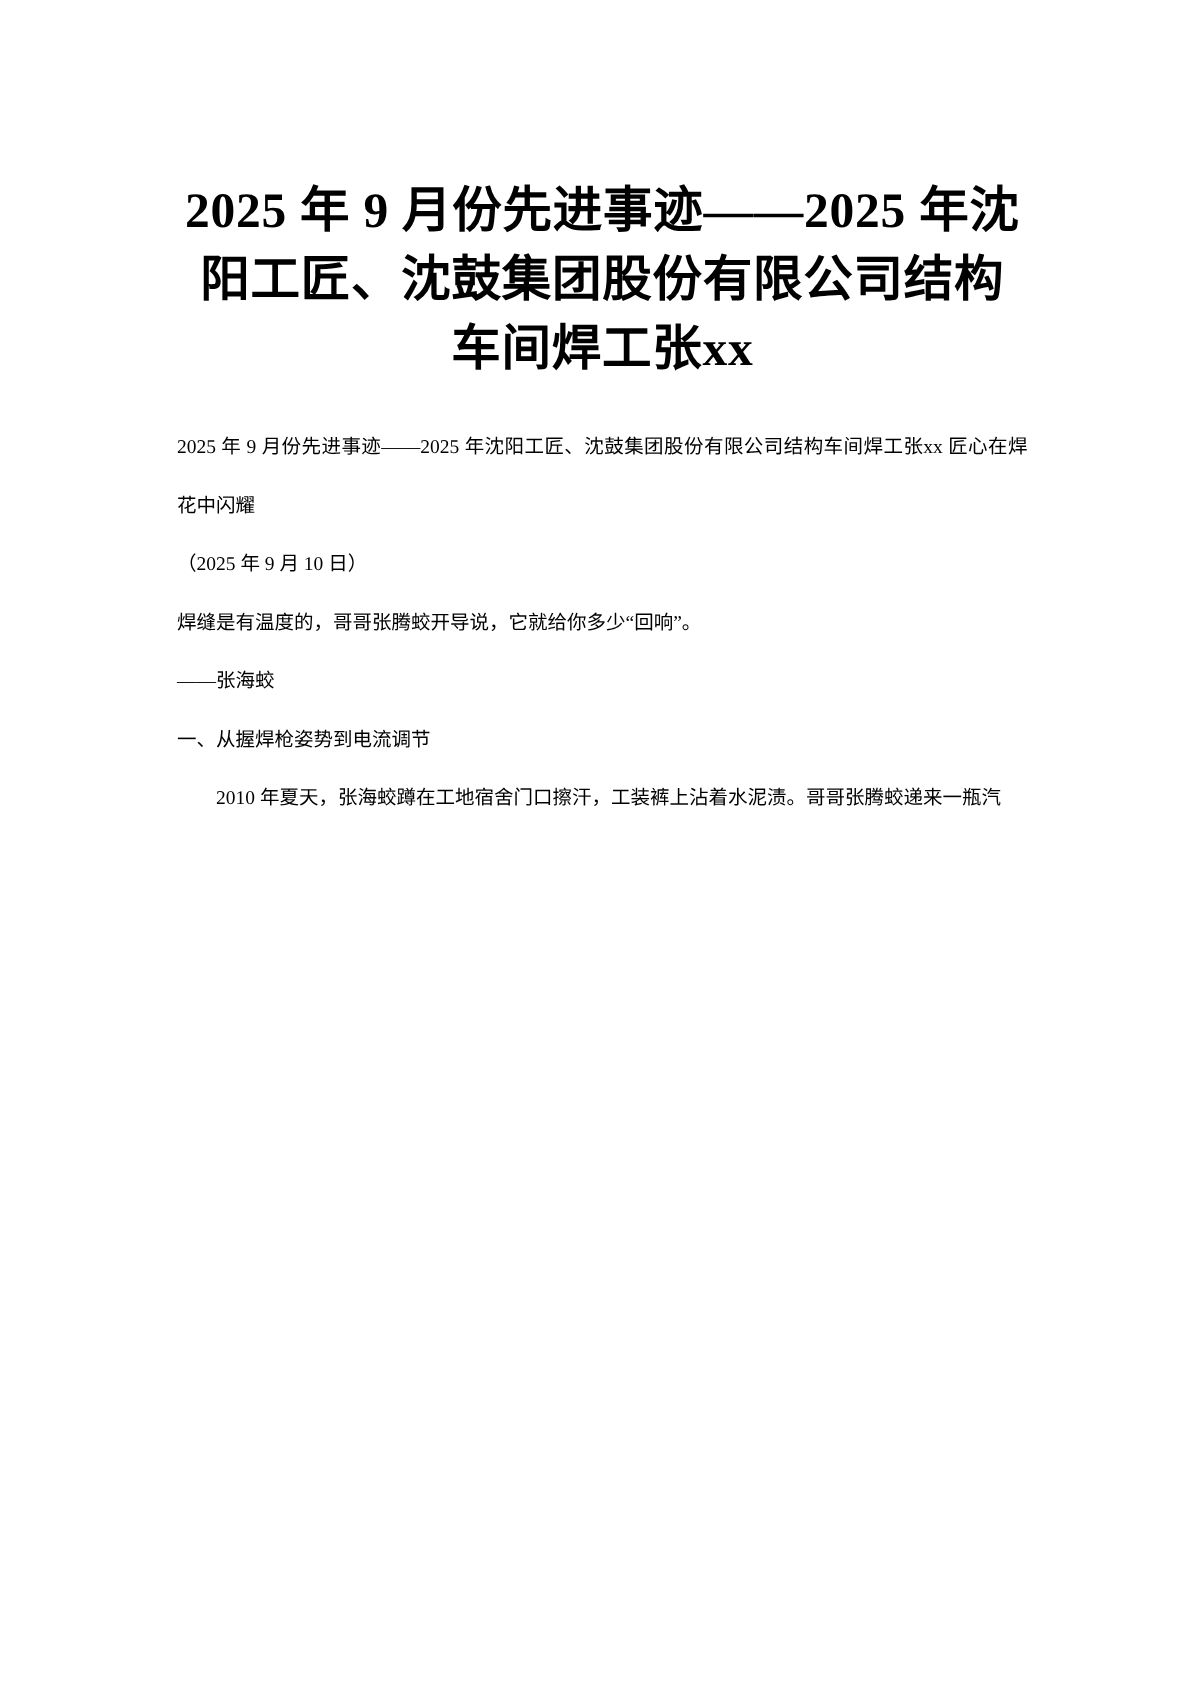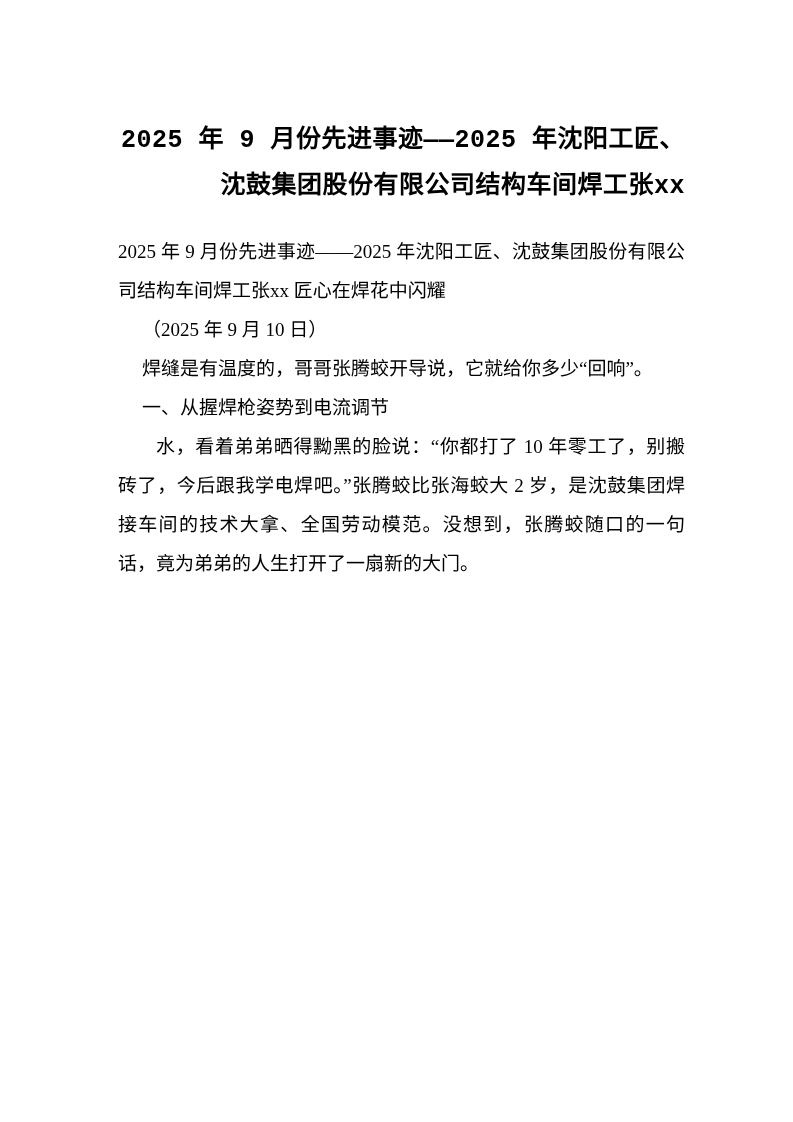--- a/index.html
+++ b/index.html
@@ -17,67 +17,67 @@
   }
   .page {
     position: relative;
     width: 793px;
     height: 1122px;
     box-sizing: border-box;
     padding: 118px 108px 0 118px;
     background: #ffffff;
   }
   .doc-title {
-    font-family: Liberation Mono, monospace;
+    font-family: Liberation Serif, serif;
     font-weight: bold;
-    font-size: 25px;
+    font-size: 33px;
     line-height: 46px;
     letter-spacing: 0.5px;
     margin: 0 0 22px 0;
     color: #000;
-    text-align: right;
+    text-align: center;
   }
   .body-block {
     font-family: "Liberation Serif", "DejaVu Serif", serif;
-    font-size: 19px;
+    font-size: 13px;
     line-height: 39px;
     color: #000;
     text-align: justify;
     text-justify: inter-ideograph;
   }
   .p {
     margin: 0;
     text-align: justify;
     text-justify: inter-ideograph;
   }
   .p.indent {
     text-indent: 2em;
   }
   .p.nowrap-short {
     text-align: left;
-    margin-left: 24px;
   }
 </style>
 </head>
 <body>
 
 <div class="page">
 
   <h1 class="doc-title">2025 年 9 月份先进事迹——2025 年沈阳工匠、沈鼓集团股份有限公司结构车间焊工张xx</h1>
 
   <div class="body-block">
 
     <p class="p">2025 年 9 月份先进事迹——2025 年沈阳工匠、沈鼓集团股份有限公司结构车间焊工张xx 匠心在焊花中闪耀</p>
 
     <p class="p nowrap-short">（2025 年 9 月 10 日）</p>
 
 
     <p class="p nowrap-short">焊缝是有温度的，哥哥张腾蛟开导说，它就给你多少“回响”。</p>
 
+    <p class="p nowrap-short">——张海蛟</p>
 
     <p class="p nowrap-short">一、从握焊枪姿势到电流调节</p>
 
+    <p class="p indent">2010 年夏天，张海蛟蹲在工地宿舍门口擦汗，工装裤上沾着水泥渍。哥哥张腾蛟递来一瓶汽</p>
 
-    <p class="p indent">水，看着弟弟晒得黝黑的脸说：“你都打了 10 年零工了，别搬砖了，今后跟我学电焊吧。”张腾蛟比张海蛟大 2 岁，是沈鼓集团焊接车间的技术大拿、全国劳动模范。没想到，张腾蛟随口的一句话，竟为弟弟的人生打开了一扇新的大门。</p>
 
 
   </div>
 </div>
 
 </body></html>

